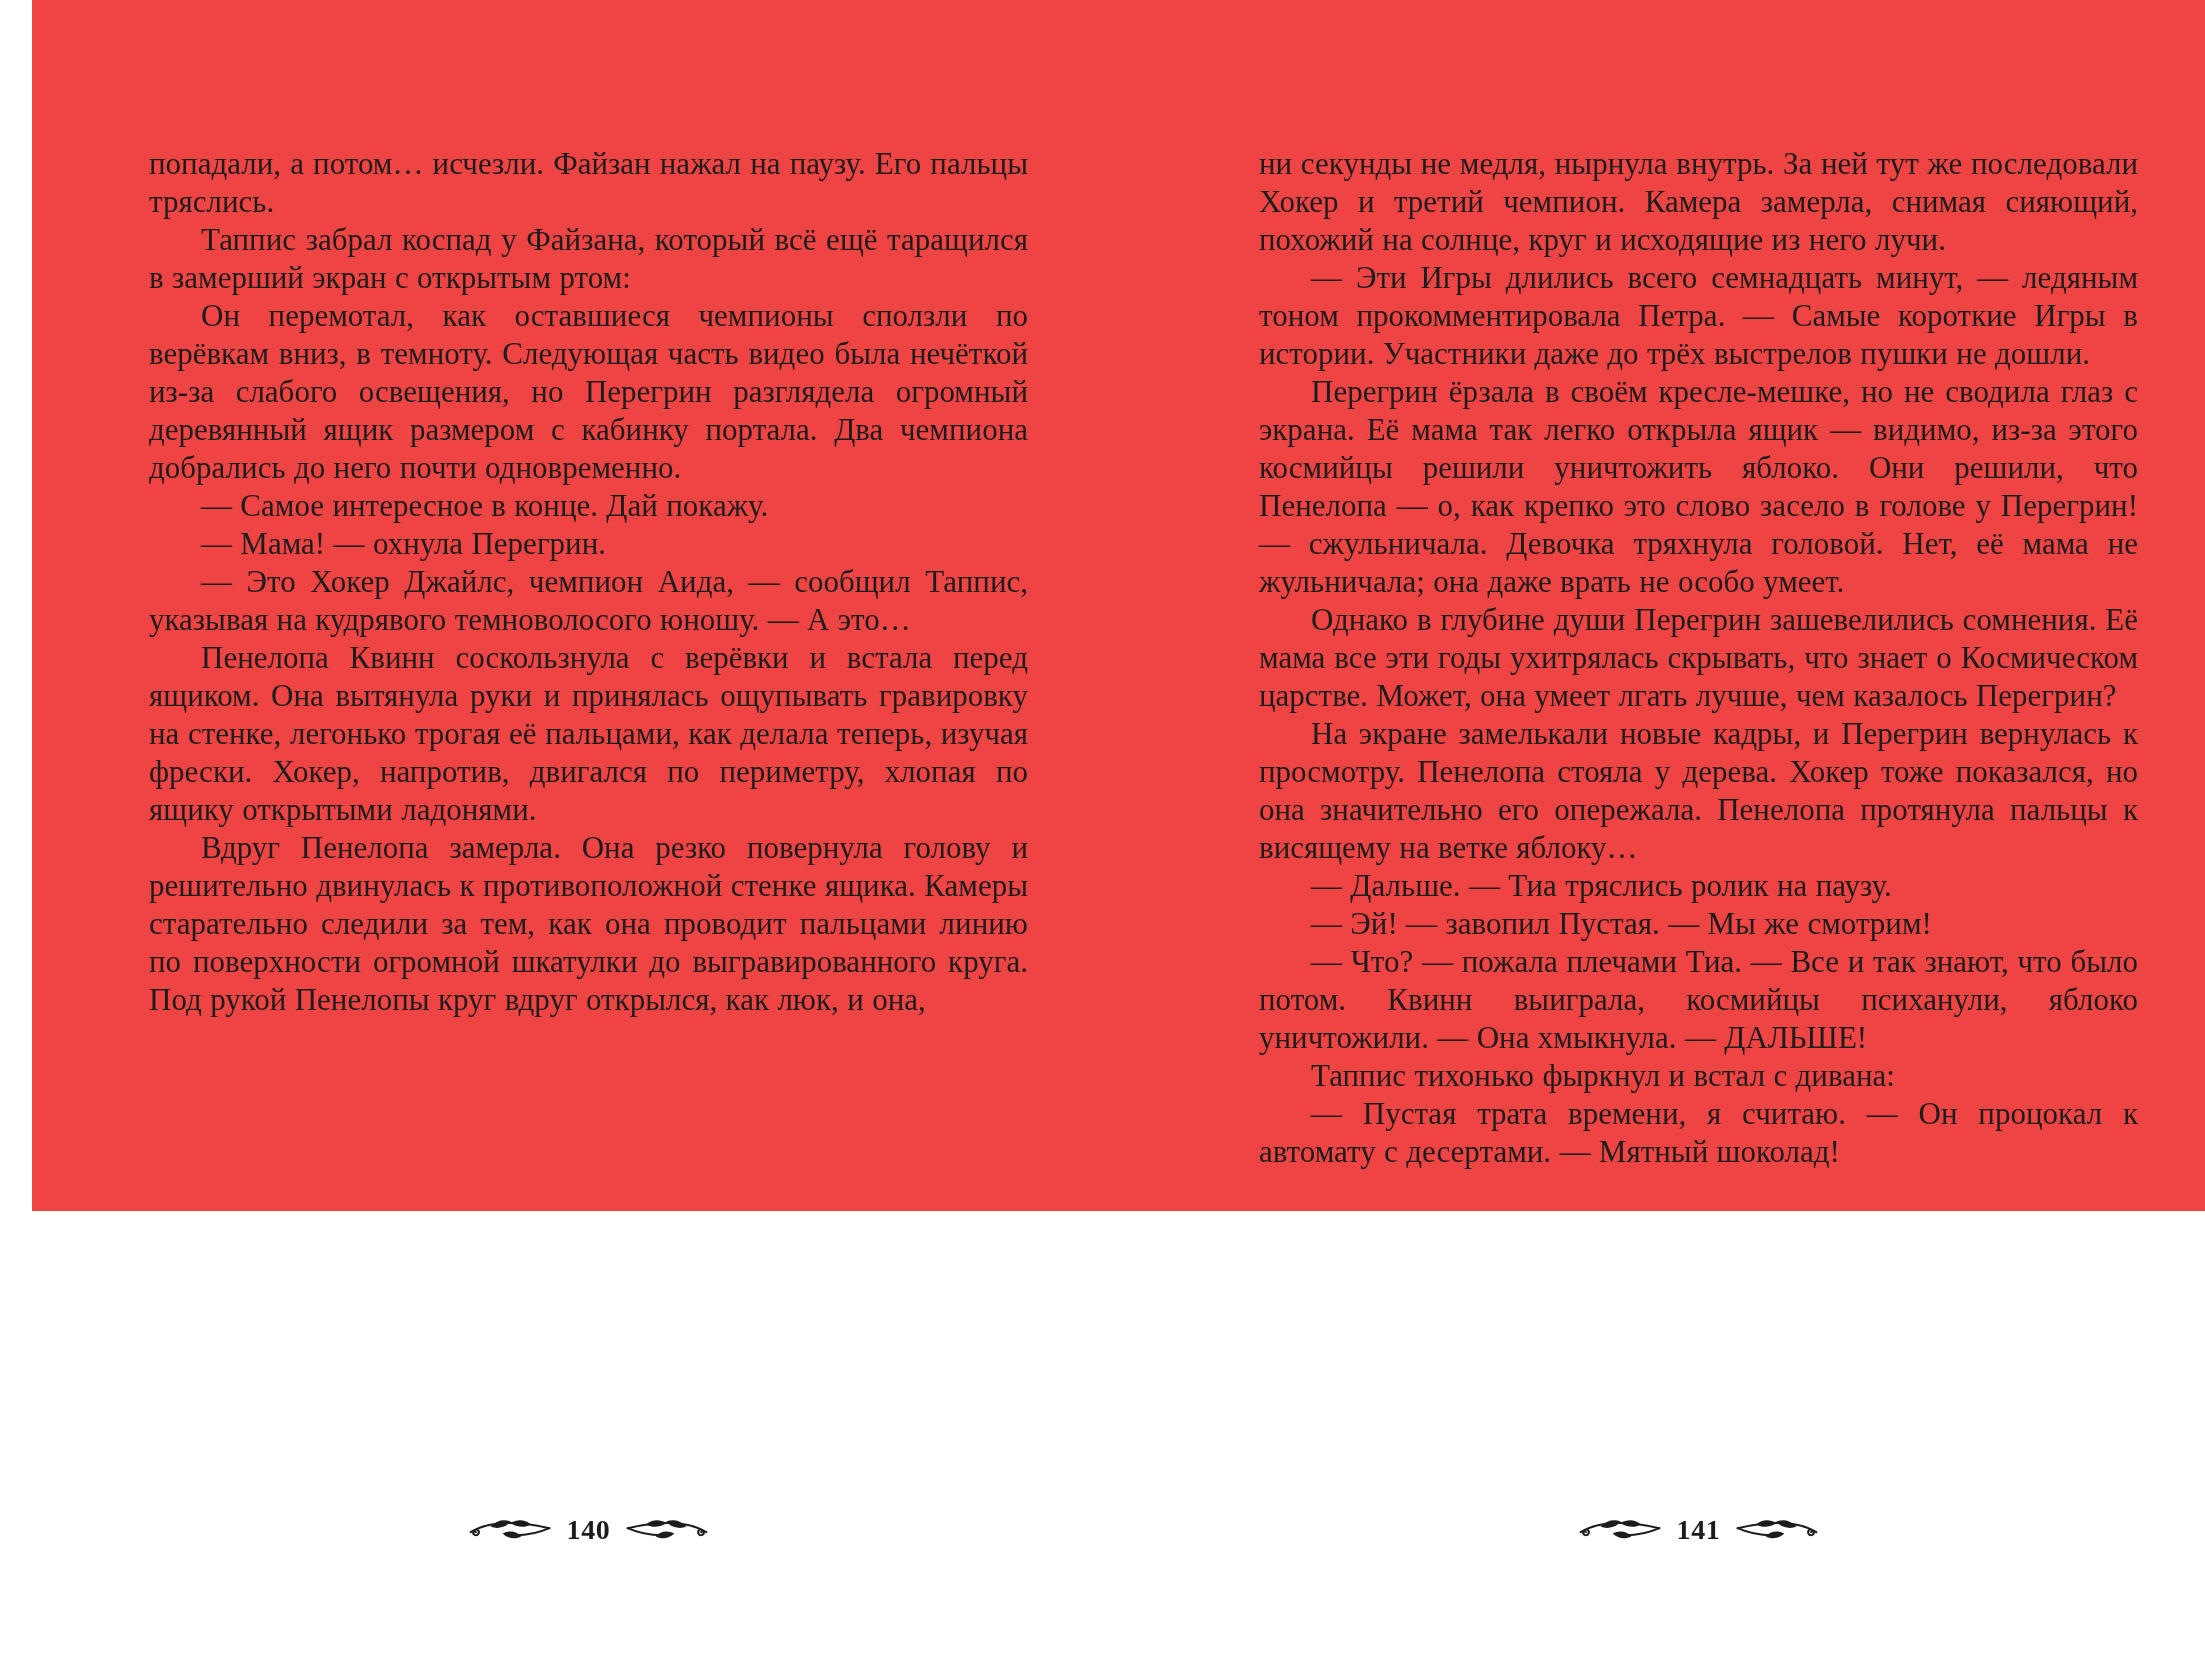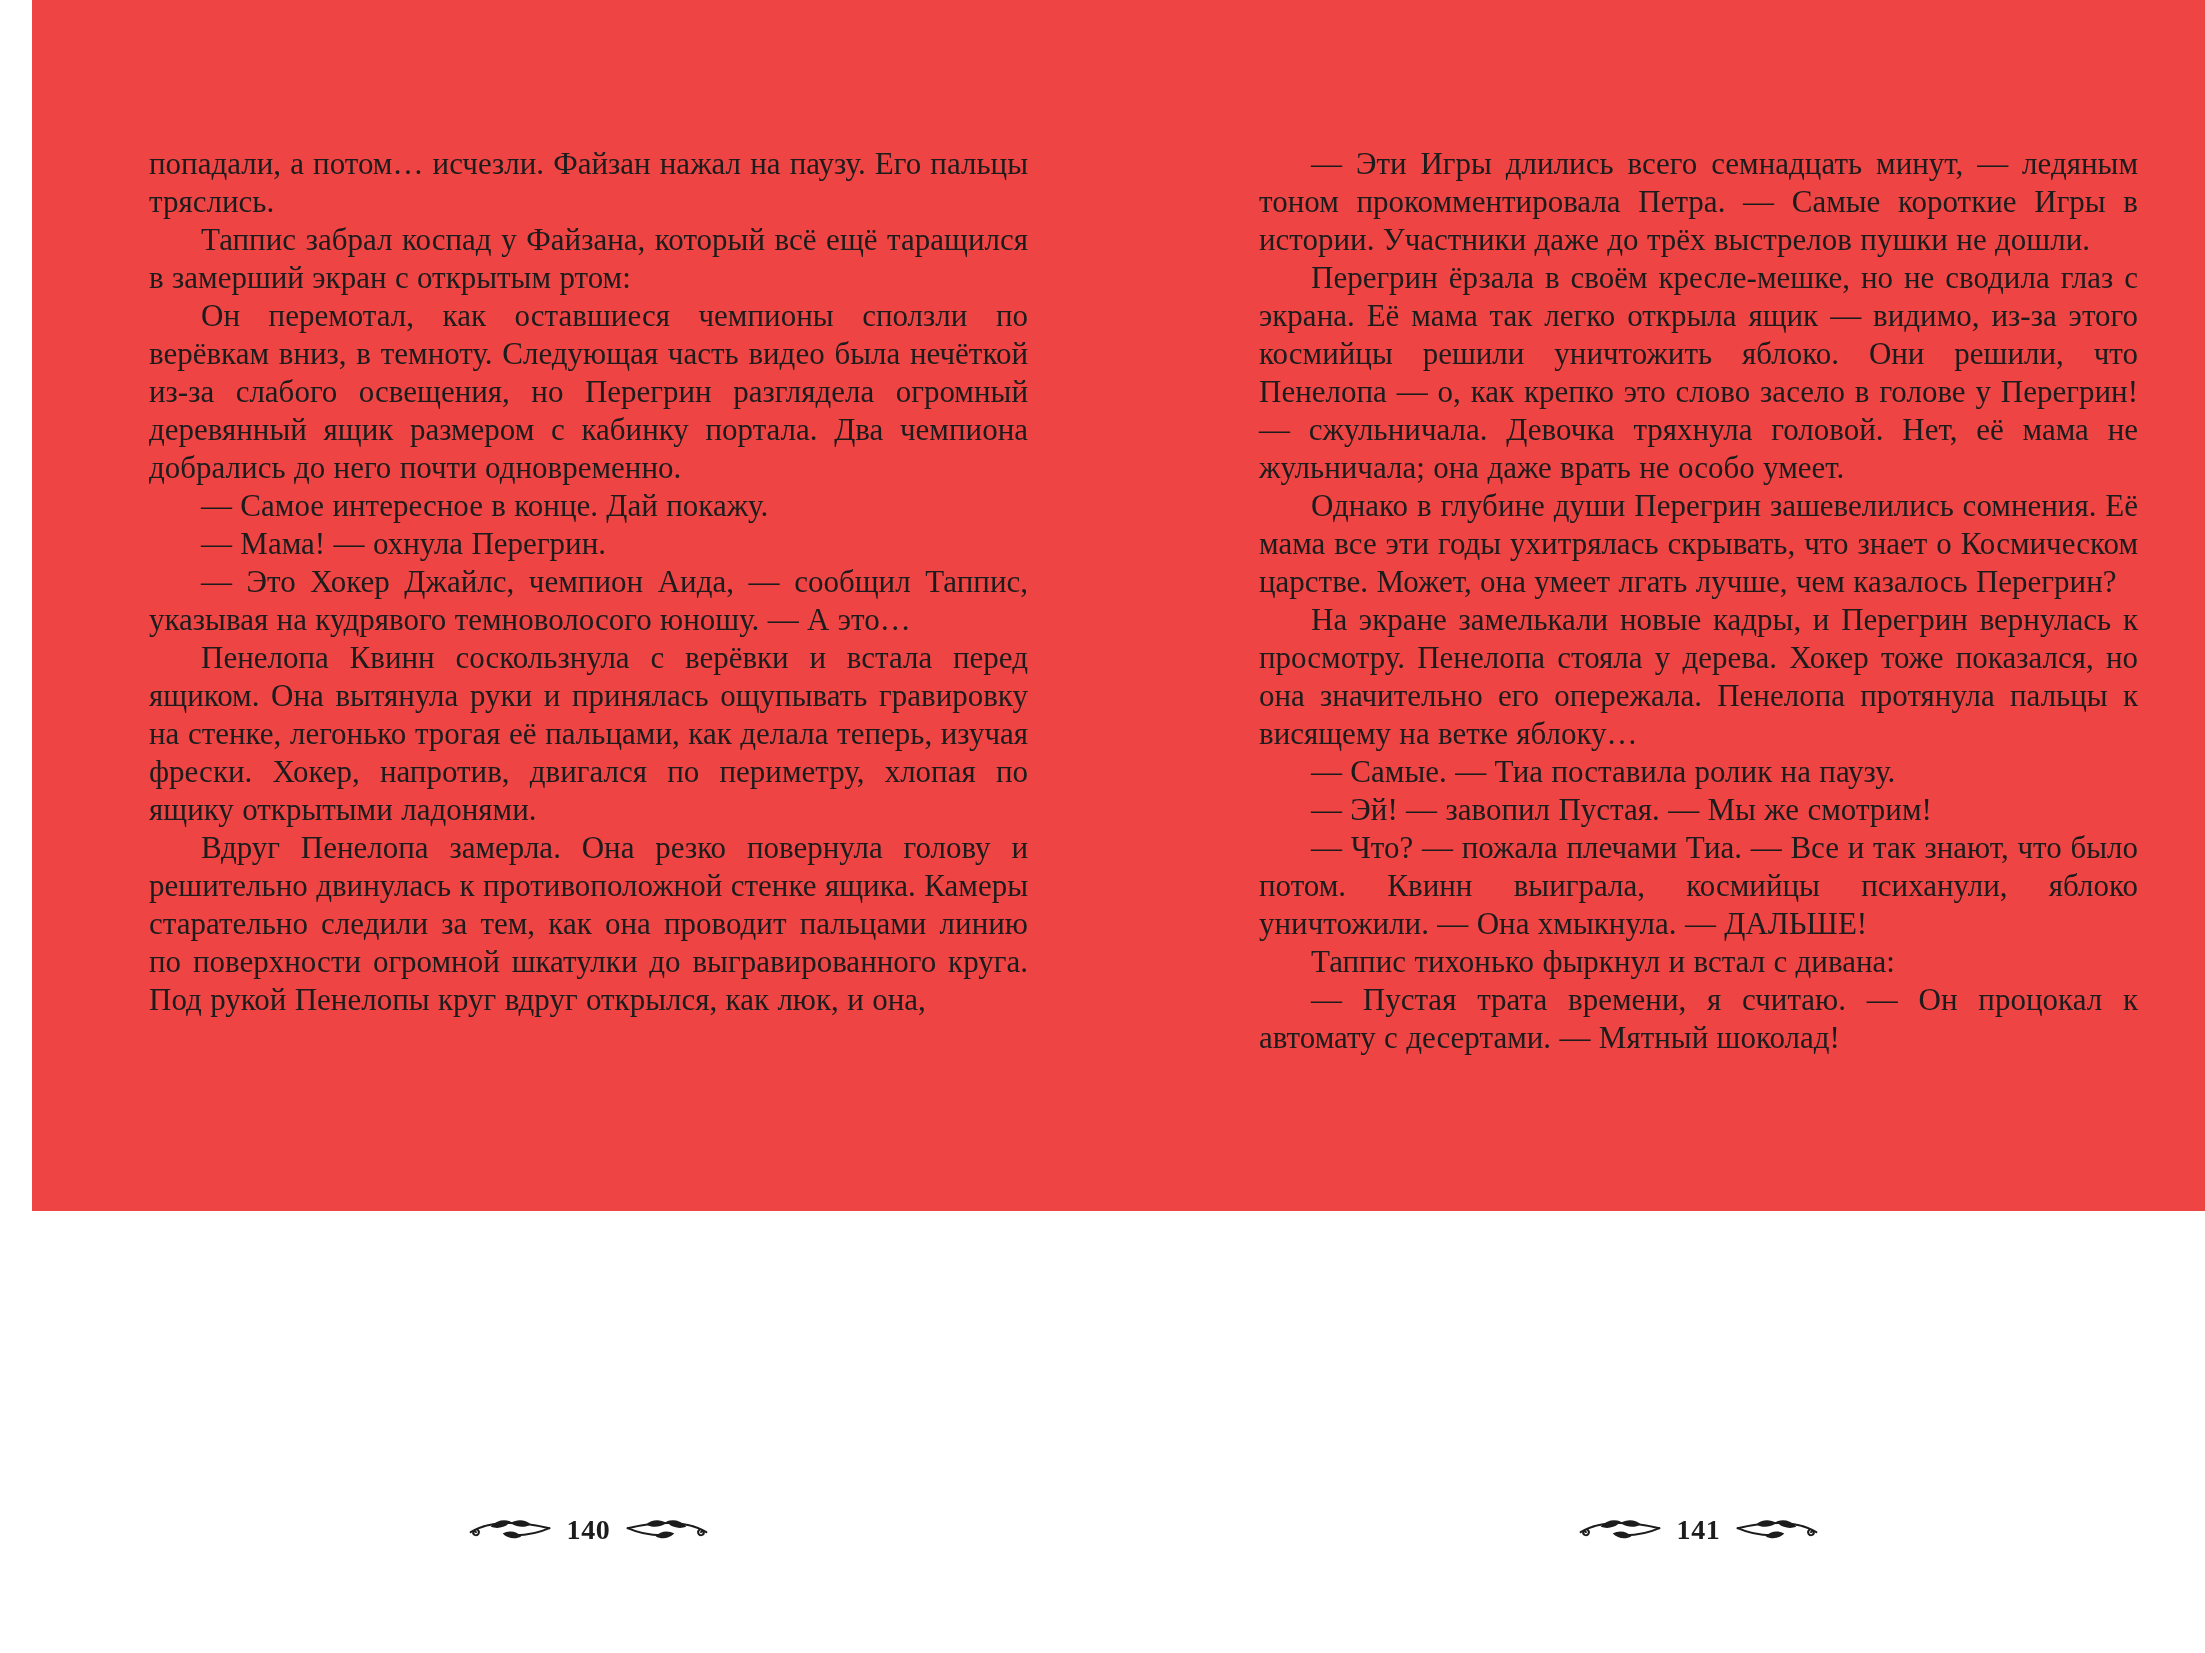--- a/index.html
+++ b/index.html
@@ -121,25 +121,26 @@
       <span class="ornament mirrored">
         <svg width="84" height="27" viewBox="0 0 126 40">
             <use href="#flourish"></use>
           </svg>
       </span>
     </div>
   </div>
 
   <div class="page right">
     <div class="text-block">
+        <p class="para no-indent" lang="ru">ни секунды не медля, нырнула внутрь. За ней тут же последовали Хокер и третий чемпион. Камера замерла, снимая сияющий, похожий на солнце, круг и исходящие из него лучи.</p>
         <p class="para" lang="ru">— Эти Игры длились всего семнадцать минут, — ледяным тоном прокомментировала Петра. — Самые короткие Игры в истории. Участники даже до трёх выстрелов пушки не дошли.</p>
         <p class="para" lang="ru">Перегрин ёрзала в своём кресле-мешке, но не сводила глаз с экрана. Её мама так легко открыла ящик — видимо, из-за этого космийцы решили уничтожить яблоко. Они решили, что Пенелопа — о, как крепко это слово засело в голове у Перегрин! — сжульничала. Девочка тряхнула головой. Нет, её мама не жульничала; она даже врать не особо умеет.</p>
         <p class="para" lang="ru">Однако в глубине души Перегрин зашевелились сомнения. Её мама все эти годы ухитрялась скрывать, что знает о Космическом царстве. Может, она умеет лгать лучше, чем казалось Перегрин?</p>
         <p class="para" lang="ru">На экране замелькали новые кадры, и Перегрин вернулась к просмотру. Пенелопа стояла у дерева. Хокер тоже показался, но она значительно его опережала. Пенелопа протянула пальцы к висящему на ветке яблоку…</p>
-        <p class="para" lang="ru">— Самые. — Тиа поставила ролик на паузу.</p>
+        <p class="para" lang="ru">— Дальше. — Тиа тряслись ролик на паузу.</p>
         <p class="para" lang="ru">— Эй! — завопил Пустая. — Мы же смотрим!</p>
         <p class="para" lang="ru">— Что? — пожала плечами Тиа. — Все и так знают, что было потом. Квинн выиграла, космийцы психанули, яблоко уничтожили. — Она хмыкнула. — ДАЛЬШЕ!</p>
         <p class="para" lang="ru">Таппис тихонько фыркнул и встал с дивана:</p>
         <p class="para" lang="ru">— Пустая трата времени, я считаю. — Он процокал к автомату с десертами. — Мятный шоколад!</p>
       </div>
     <div class="folio">
       <span class="ornament">
         <svg width="84" height="27" viewBox="0 0 126 40">
             <use href="#flourish"></use>
           </svg>

